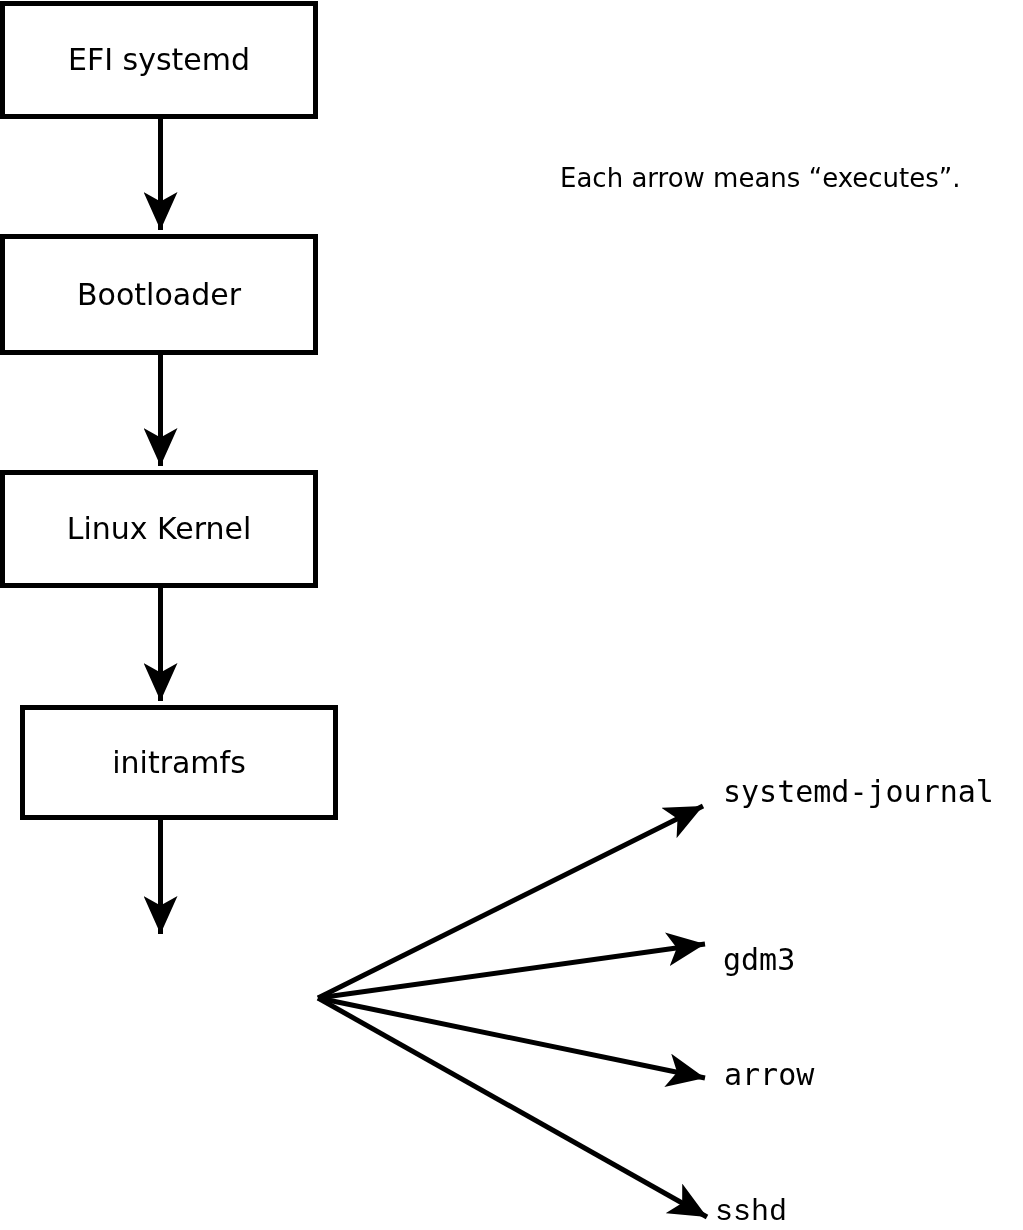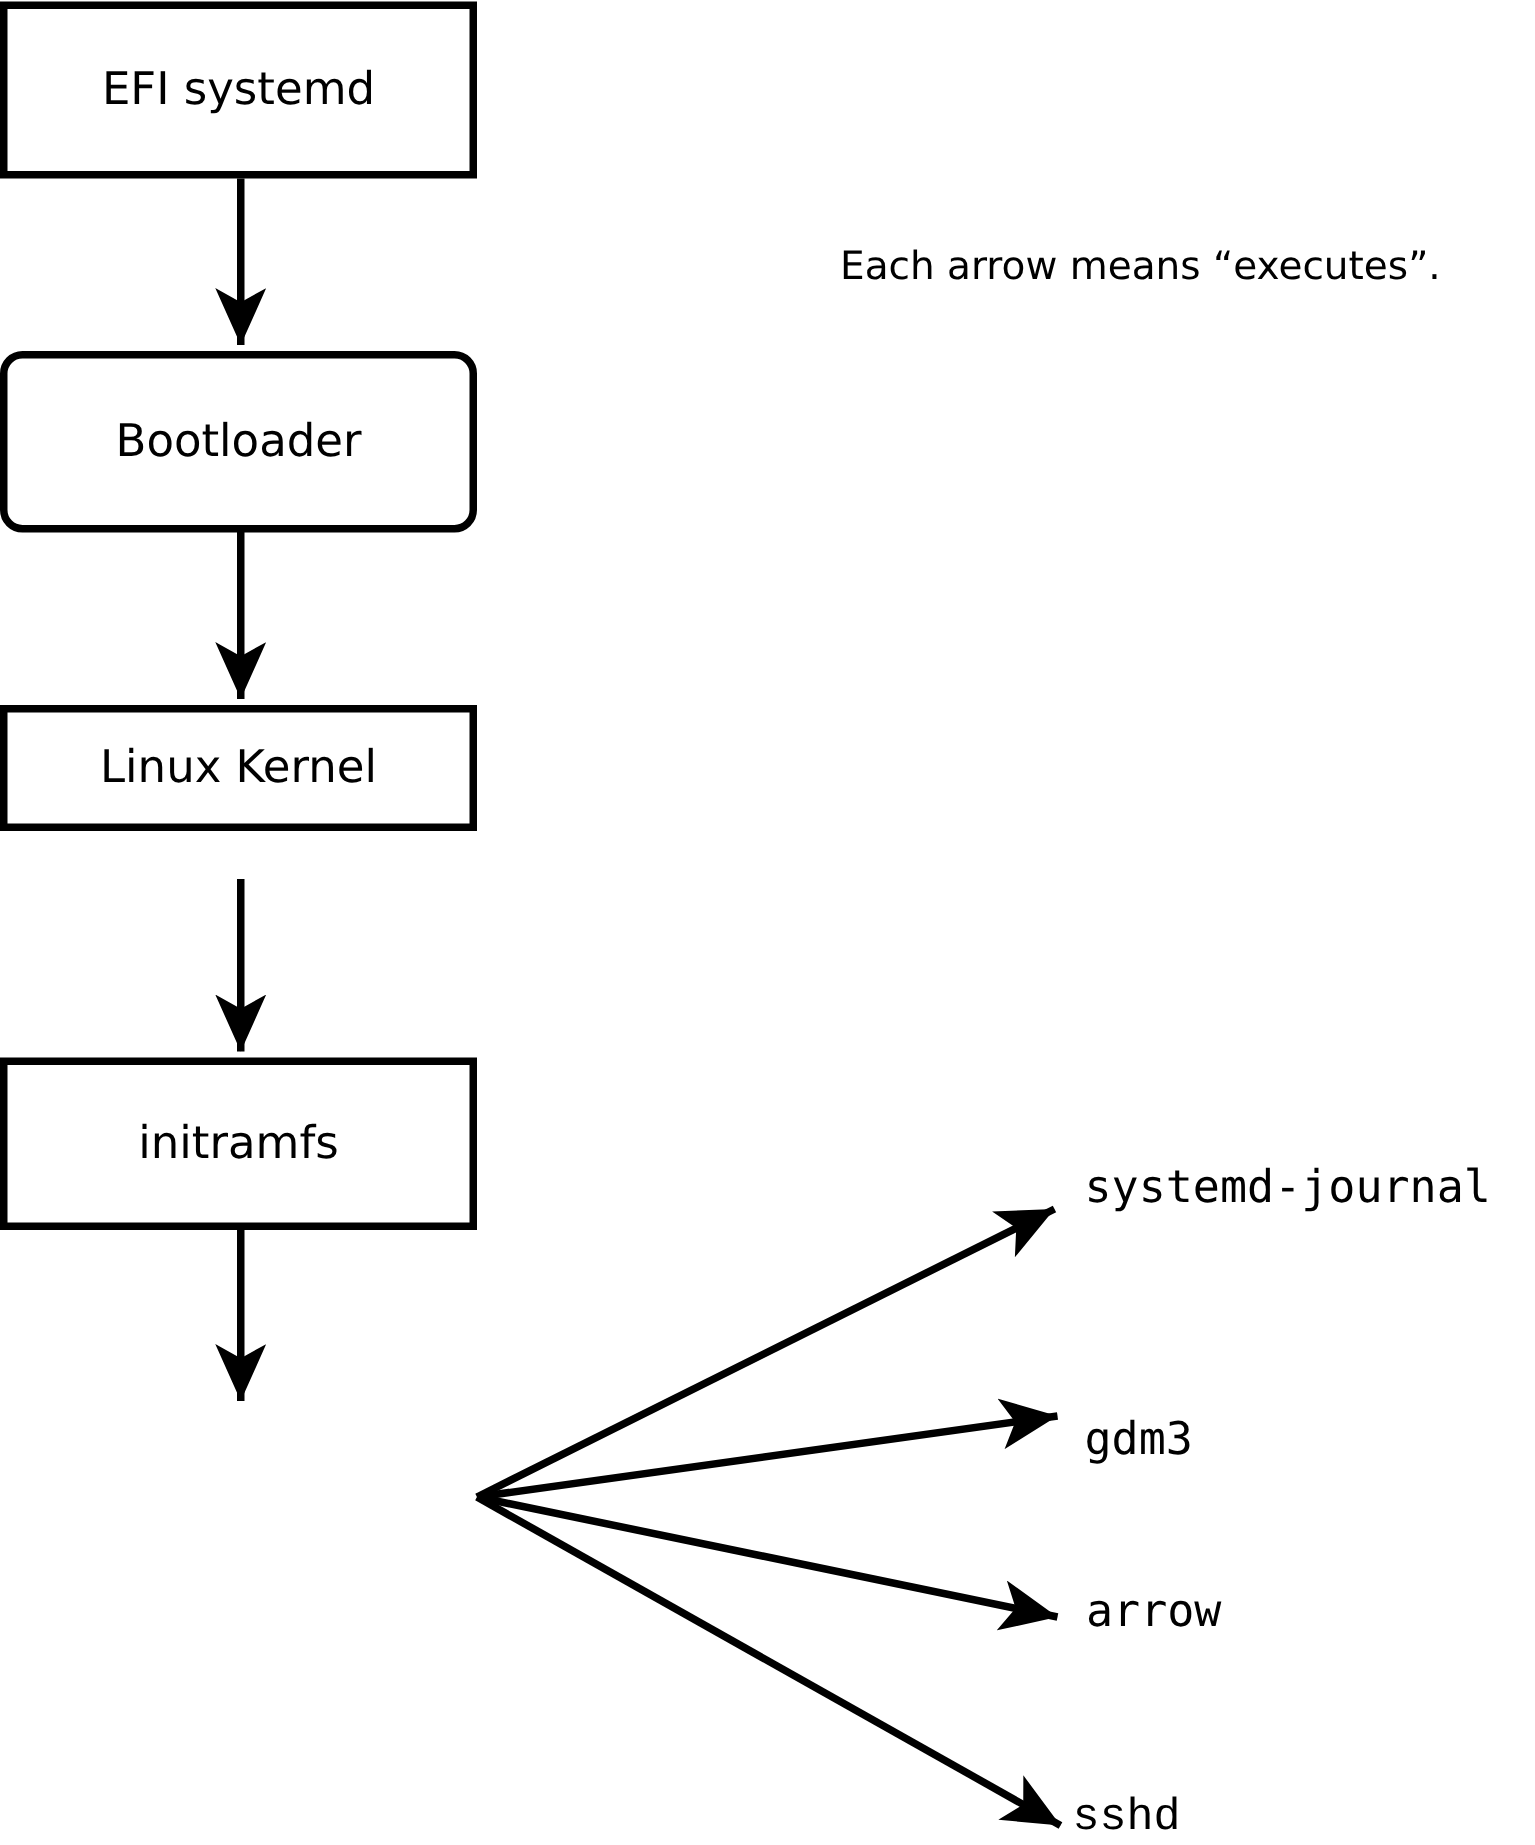--- a/index.html
+++ b/index.html
@@ -36,23 +36,23 @@
     border: 5px solid #000000;
     background: #ffffff;
     display: flex;
     align-items: center;
     justify-content: center;
     font-size: 30px;
     line-height: 36px;
     white-space: nowrap;
   }
   .node-1 { top: 1px;   height: 118px; }
-  .node-2 { top: 234px; height: 121px; border-radius: 15px; }
-  .node-3 { top: 470px; height: 84px; }
-  .node-4 { top: 705px; height: 115px; }
+  .node-2 { top: 234px; height: 121px; }
+  .node-3 { top: 470px; height: 118px; }
+  .node-4 { top: 705px; height: 115px; margin-left: 20px; }
   .node-5 { top: 938px; height: 119px; }
   .target-label {
     position: absolute;
     font-size: 30px;
     line-height: 36px;
     white-space: nowrap;
   }
   .mono {
     font-family: "DejaVu Sans Mono", monospace;
   }

